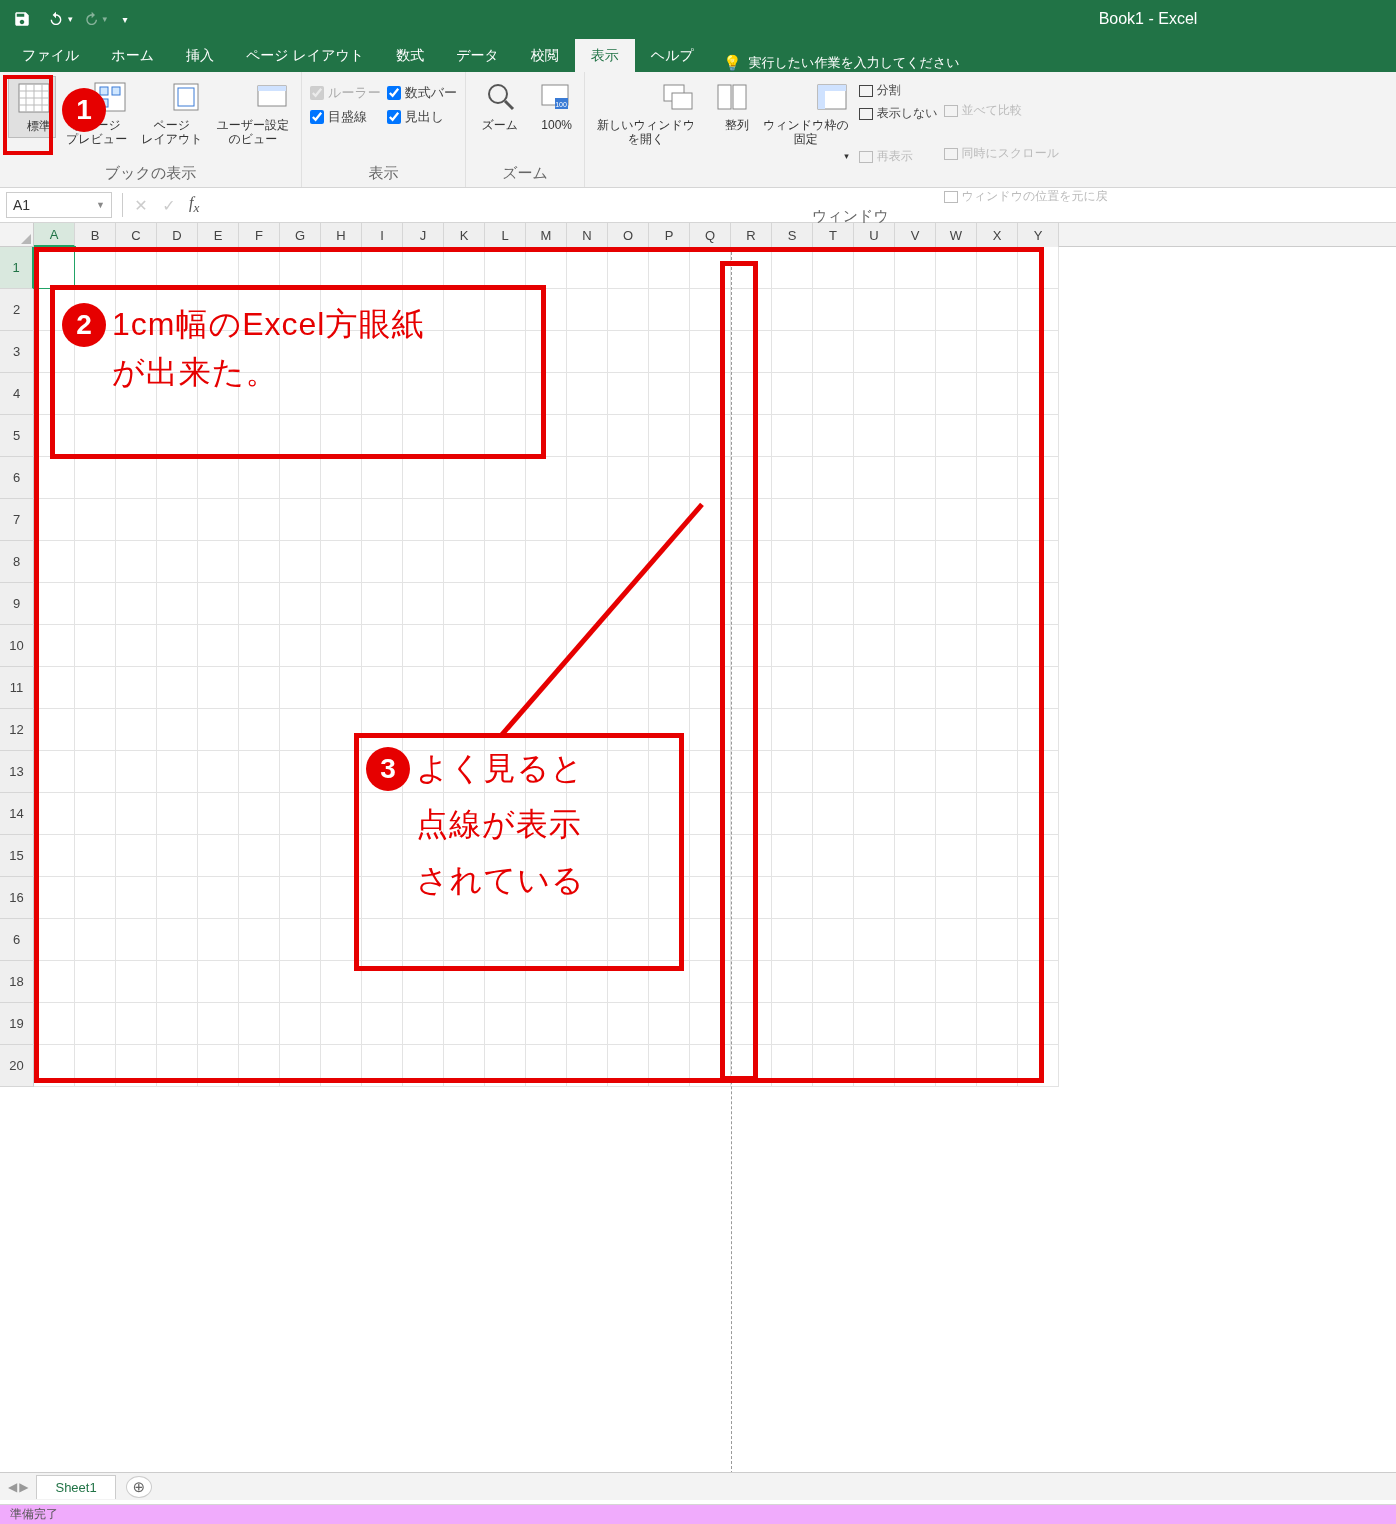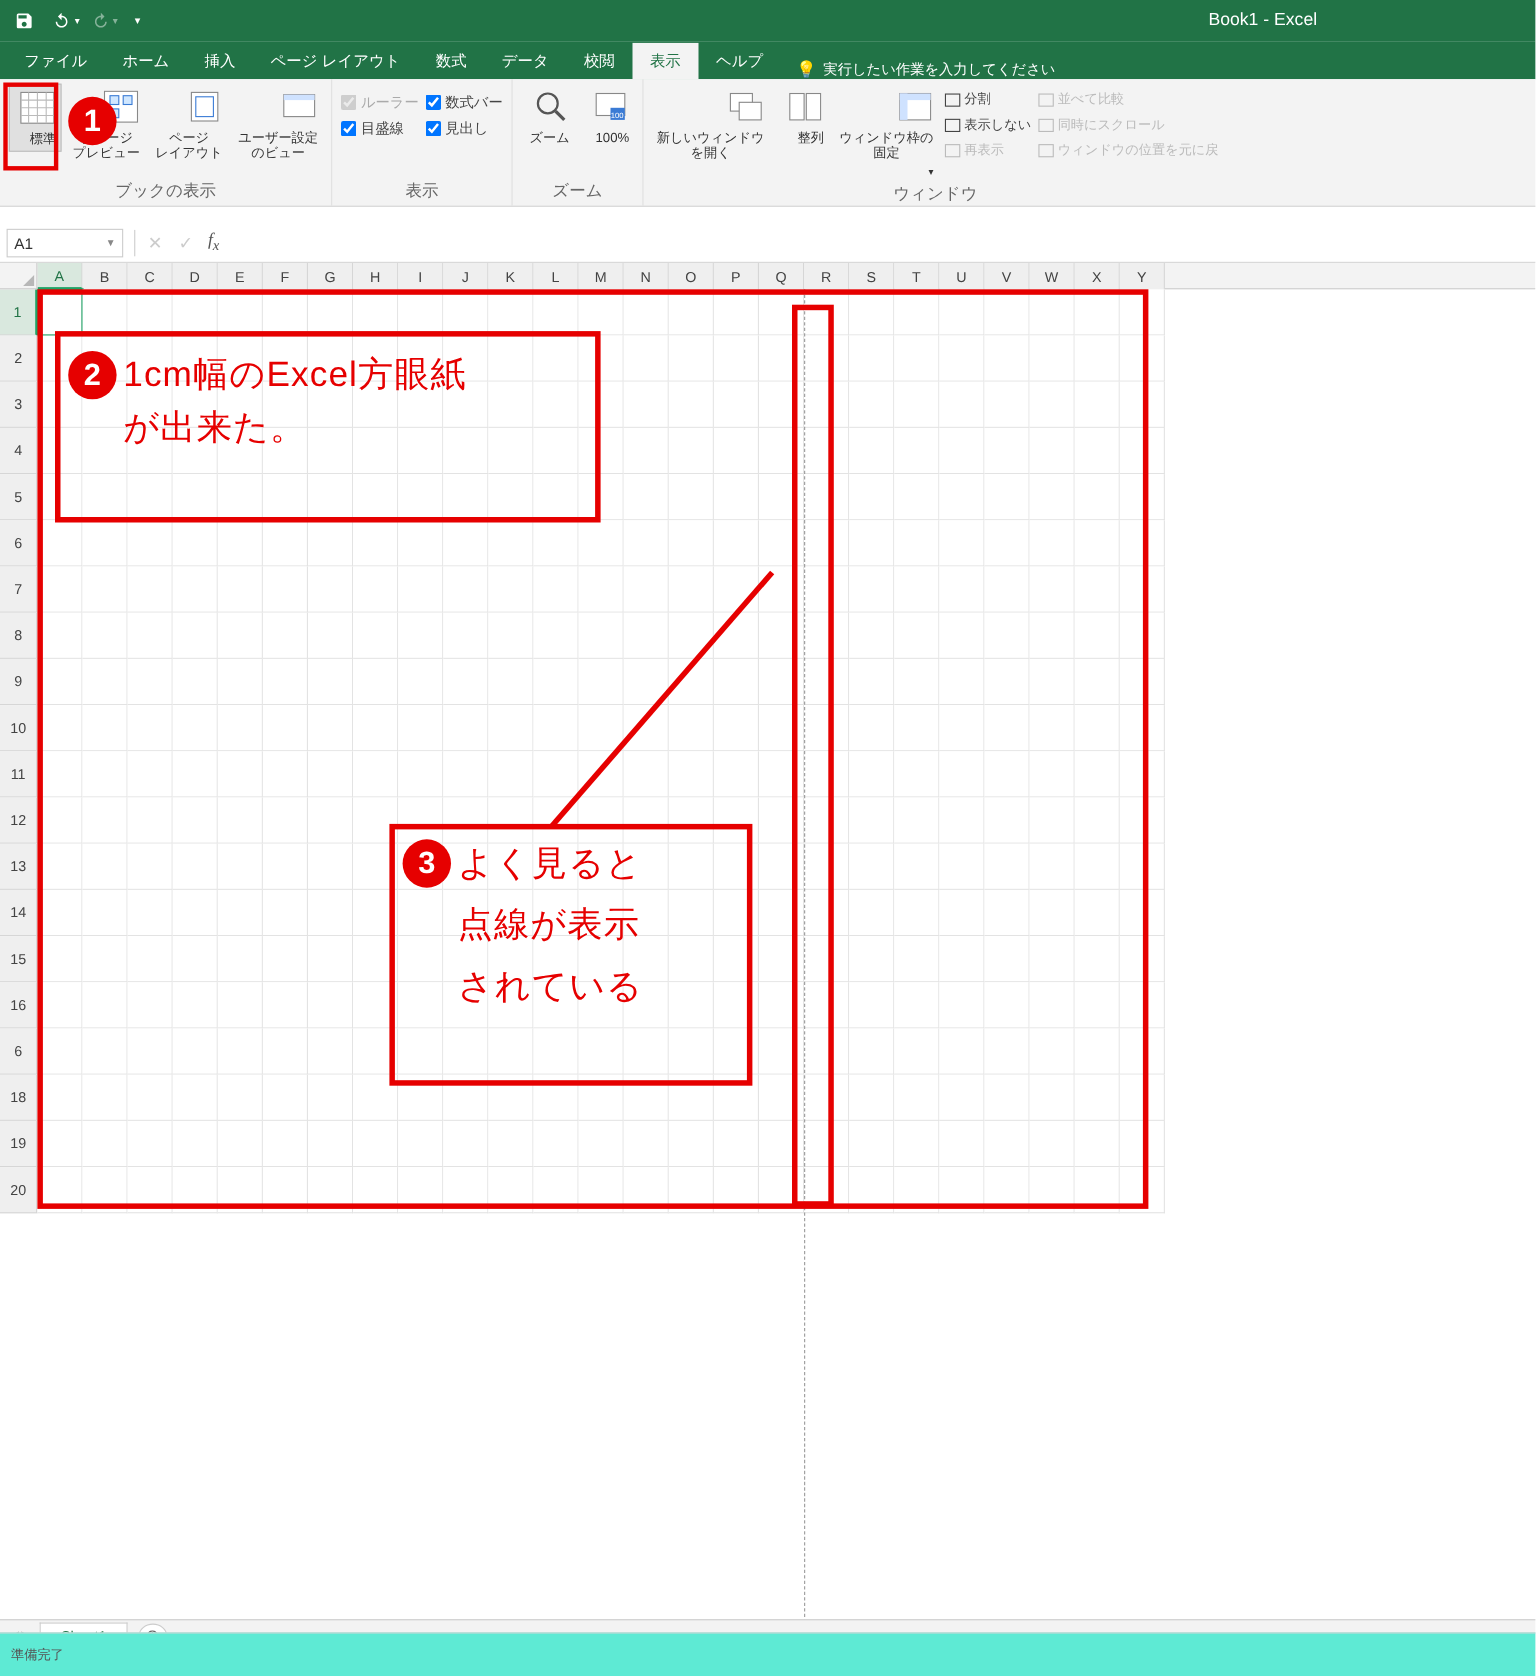--- a/index.html
+++ b/index.html
@@ -78,25 +78,25 @@
     min-width:48px;
   }
   .bigbtn .ico { width:34px; height:34px; display:flex; align-items:center; justify-content:center; }
   .bigbtn .lbl { line-height:1.2; }
   .chk-col { display:flex; flex-direction:column; gap:6px; padding-top:8px; }
   .chk { display:flex; align-items:center; gap:4px; font-size:13px; color:#444; }
   .chk input { width:14px; height:14px; }
   .chk.disabled { color:#aaa; }
   .smallopts { display:flex; flex-direction:column; gap:6px; padding-top:6px; font-size:12px; color:#444; }
   .smallopts .opt { display:flex; align-items:center; gap:4px; }
-  .smallopts .opt.disabled { color:#bbb; }
+  .smallopts .opt.disabled { color:#bbb;margin-top:20px; }
   .box-ico { width:14px; height:12px; border:1px solid currentColor; display:inline-block;}
   
   .formulabar-wrap { border-bottom:1px solid #d5d5d5; background:#fff; }
-  .namebox-row { height:34px; display:flex; align-items:center;margin-top:16px; }
+  .namebox-row { height:34px; display:flex; align-items:center; }
   .namebox {
     width:106px; height:26px; border:1px solid #ccc; margin:4px 6px;
     padding:2px 6px; font-size:14px; color:#333; background:#fff;
     display:flex; align-items:center; justify-content:space-between;
   }
   .namebox .dd { font-size:9px; color:#888; }
   .fx-sep { width:1px; height:24px; background:#ccc; margin:0 4px; }
   .fx-btn { width:28px; text-align:center; color:#888; font-size:16px; }
   .fx-btn.disabled { color:#ccc; }
   .fx-label { font-style:italic; font-family:"Times New Roman",serif; font-size:16px; color:#555; padding:0 6px; }
@@ -160,21 +160,21 @@
     font-size:13px; color:#217346;
   }
   .sheet-add {
     width:26px; height:22px; border:1px solid #ccc; border-radius:50%;
     display:flex; align-items:center; justify-content:center;
     margin-left:10px; color:#666; font-size:15px; background:#fff;
   }
   
   .statusbar {
     position:absolute; left:0; right:0; bottom:0;
-    height:40px; background:#5eead4; border-top:1px solid #d5d5d5;
+    height:20px; background:#f0abfc; border-top:1px solid #d5d5d5;
     display:flex; align-items:center; padding:0 10px;
     font-size:12px; color:#555;
   }
   
   .anno { position:absolute; pointer-events:none; }
   .anno-border { border:5px solid #e60000; }
   .anno-badge {
     width:44px; height:44px; border-radius:50%;
     background:#e60000; color:#fff; font-size:28px; font-weight:bold;
     display:flex; align-items:center; justify-content:center;

